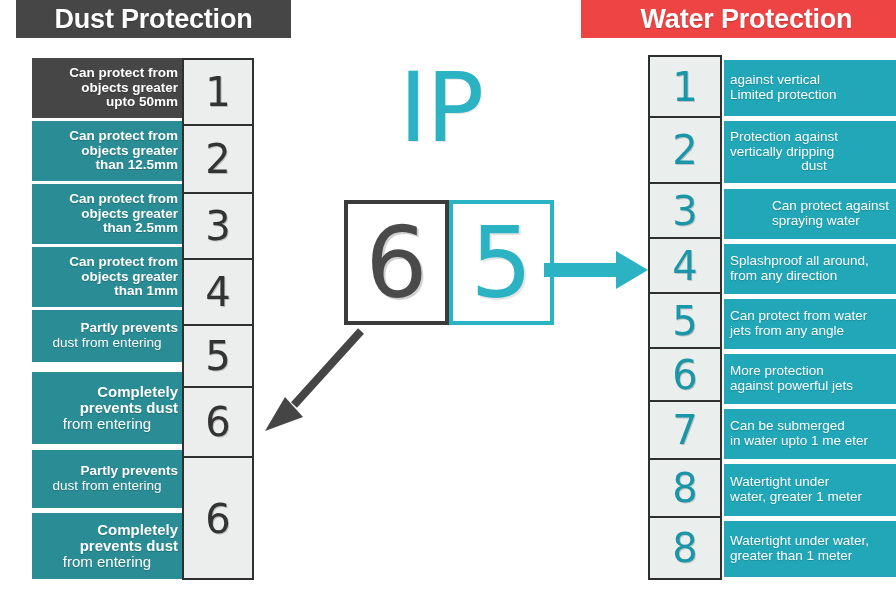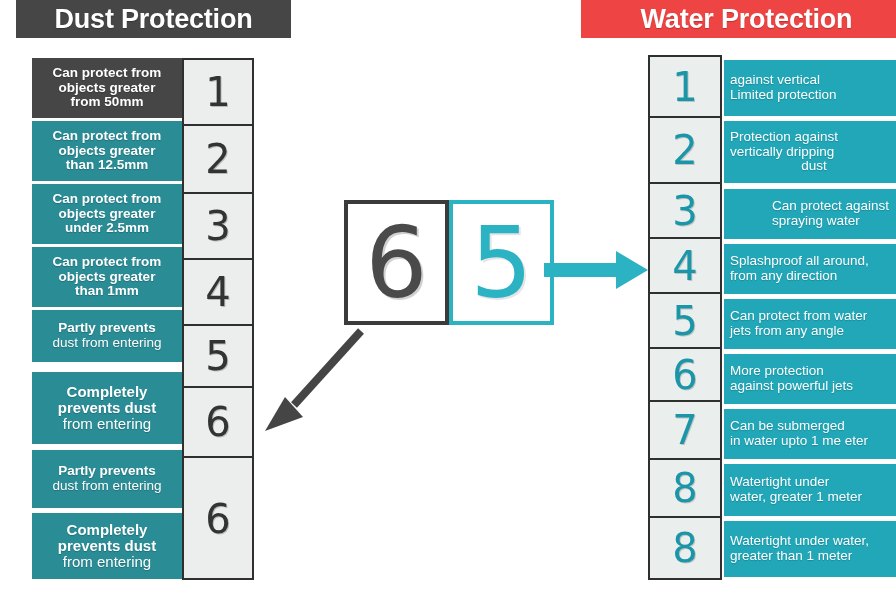--- a/index.html
+++ b/index.html
@@ -77,21 +77,21 @@
     display:flex;flex-direction:column;justify-content:center;
     padding:2px 6px;
     line-height:1.1;
     margin-bottom:4px;
     font-size:13.5px;
     text-shadow:0 1px 1px rgba(0,0,0,.18);
     white-space:nowrap;
   }
 
   .ln{display:block;}
-  .b{font-weight:bold;}
+  .b{font-weight:bold;text-align:right;}
   .nb{font-weight:normal;}
 
   
   #ip-logo{
     position:absolute;left:383px;top:60px;
     font-size:96px;font-weight:400;color:#2bb3c4;
     font-family:"DejaVu Sans", sans-serif;
     letter-spacing:-1px;line-height:1;
     text-shadow:1px 1px 0 rgba(0,0,0,.10);
   }
@@ -121,31 +121,31 @@
   </div>
   <div class="hdr hdr-water">
     <span>Water Protection</span>
   </div>
 
   <div class="tbl" id="dust-table">
     <div id="dust-text-col">
         <div class="d-row dark" style="position: absolute; left: 0px; top: 0px; width: 150px; height: 60px; font-size: 13.5px;">
           <span class="ln b">Can protect from</span>
           <span class="ln b">objects greater</span>
-          <span class="ln b">from 50mm</span>
+          <span class="ln b">upto 50mm</span>
         </div>
         <div class="d-row teal" style="position: absolute; left: 0px; top: 63px; width: 150px; height: 60px; font-size: 13.5px;">
           <span class="ln b">Can protect from</span>
           <span class="ln b">objects greater</span>
           <span class="ln b">than 12.5mm</span>
         </div>
         <div class="d-row teal" style="position: absolute; left: 0px; top: 126px; width: 150px; height: 60px; font-size: 13.5px;">
           <span class="ln b">Can protect from</span>
           <span class="ln b">objects greater</span>
-          <span class="ln b">under 2.5mm</span>
+          <span class="ln b">than 2.5mm</span>
         </div>
         <div class="d-row teal" style="position: absolute; left: 0px; top: 189px; width: 150px; height: 60px; font-size: 13.5px;">
           <span class="ln b">Can protect from</span>
           <span class="ln b">objects greater</span>
           <span class="ln b">than 1mm</span>
         </div>
         <div class="d-row teal" style="position: absolute; left: 0px; top: 252px; width: 150px; height: 52px; font-size: 13.5px;">
           <span class="ln b">Partly prevents</span>
           <span class="ln nb">dust from entering</span>
         </div>
@@ -168,20 +168,21 @@
         <div class="d-num" style="height: 66px;">1</div>
         <div class="d-num" style="height: 68px;">2</div>
         <div class="d-num" style="height: 66px;">3</div>
         <div class="d-num" style="height: 66px;">4</div>
         <div class="d-num" style="height: 62px;">5</div>
         <div class="d-num" style="height: 70px;">6</div>
         <div class="d-num" style="height: 122px;">6</div>
       </div>
   </div>
 
+  <div id="ip-logo">IP</div>
 
   <div class="ip-box" id="ip-digit-dust">
     <span>6</span>
   </div>
   <div class="ip-box" id="ip-digit-water">
     <span>5</span>
   </div>
 
   <svg id="arrow-dust" viewBox="0 0 110 110">
     <path d="M100 6 L33 80" stroke="#454545" stroke-width="8" fill="none"></path>

